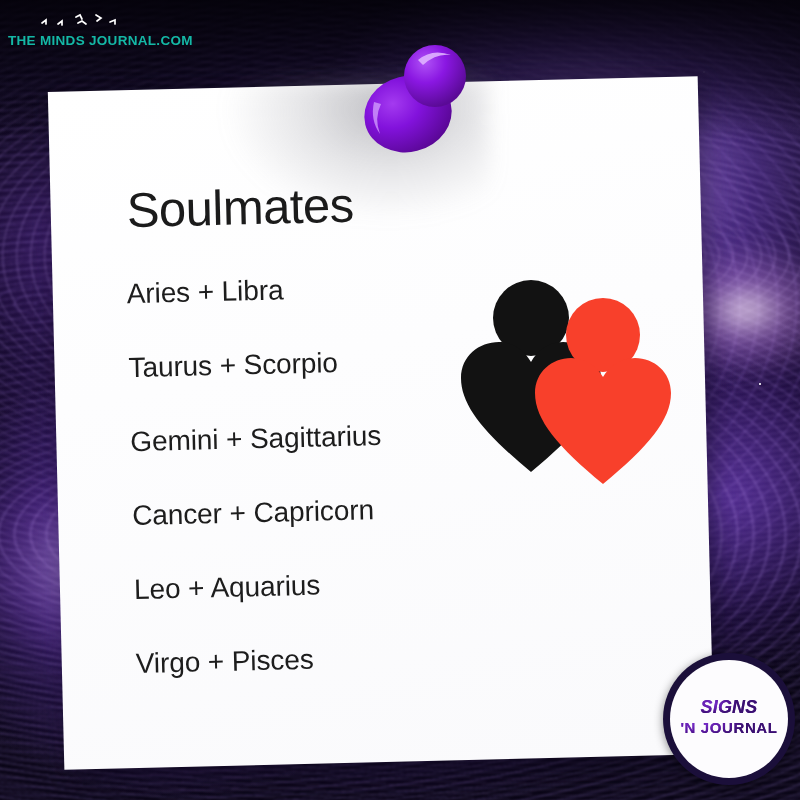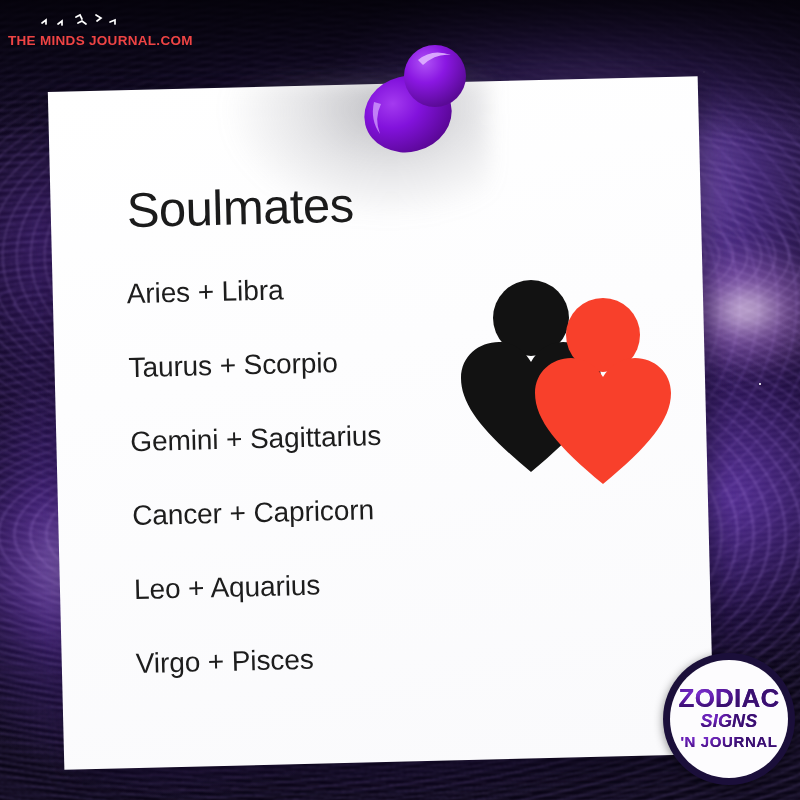--- a/index.html
+++ b/index.html
@@ -88,21 +88,21 @@
   
   .watermark {
     position: absolute;
     left: 8px; top: 12px;
     z-index: 40;
     width: 200px;
   }
   .wm-birds { display: block; margin: 0 0 1px 28px; }
   .wm-text {
     display: block;
-    color: #ef4444;
+    color: #14b8a6;
     font-size: 13.5px;
     font-weight: 700;
     letter-spacing: 0.3px;
     white-space: nowrap;
     font-family: "Liberation Sans", sans-serif;
   }
 
   
   .note-wrap {
     position: absolute;
@@ -300,19 +300,18 @@
     </defs>
     <ellipse cx="56" cy="78" rx="44" ry="38" fill="url(#pinBaseGrad)" transform="rotate(-14 56 78)"></ellipse>
     <circle cx="83" cy="40" r="31" fill="url(#pinKnobGrad)"></circle>
     <path d="M66 24 Q80 12 99 19 Q84 17 71 29 Z" fill="#E0B6FF" opacity="0.88"></path>
     <path d="M22 66 Q18 84 28 98 Q22 82 29 68 Z" fill="#D7A6FF" opacity="0.72"></path>
   </svg>
 
   <div class="logo-badge">
     <div class="badge-ring"></div>
     <div class="badge-face">
-      <span class="badge-line badge-l1">ZODIAC</span>
       <span class="badge-line badge-l2">SIGNS</span>
       <span class="badge-line badge-l3">'N JOURNAL</span>
     </div>
   </div>
 
 </div>
 
 </body></html>

